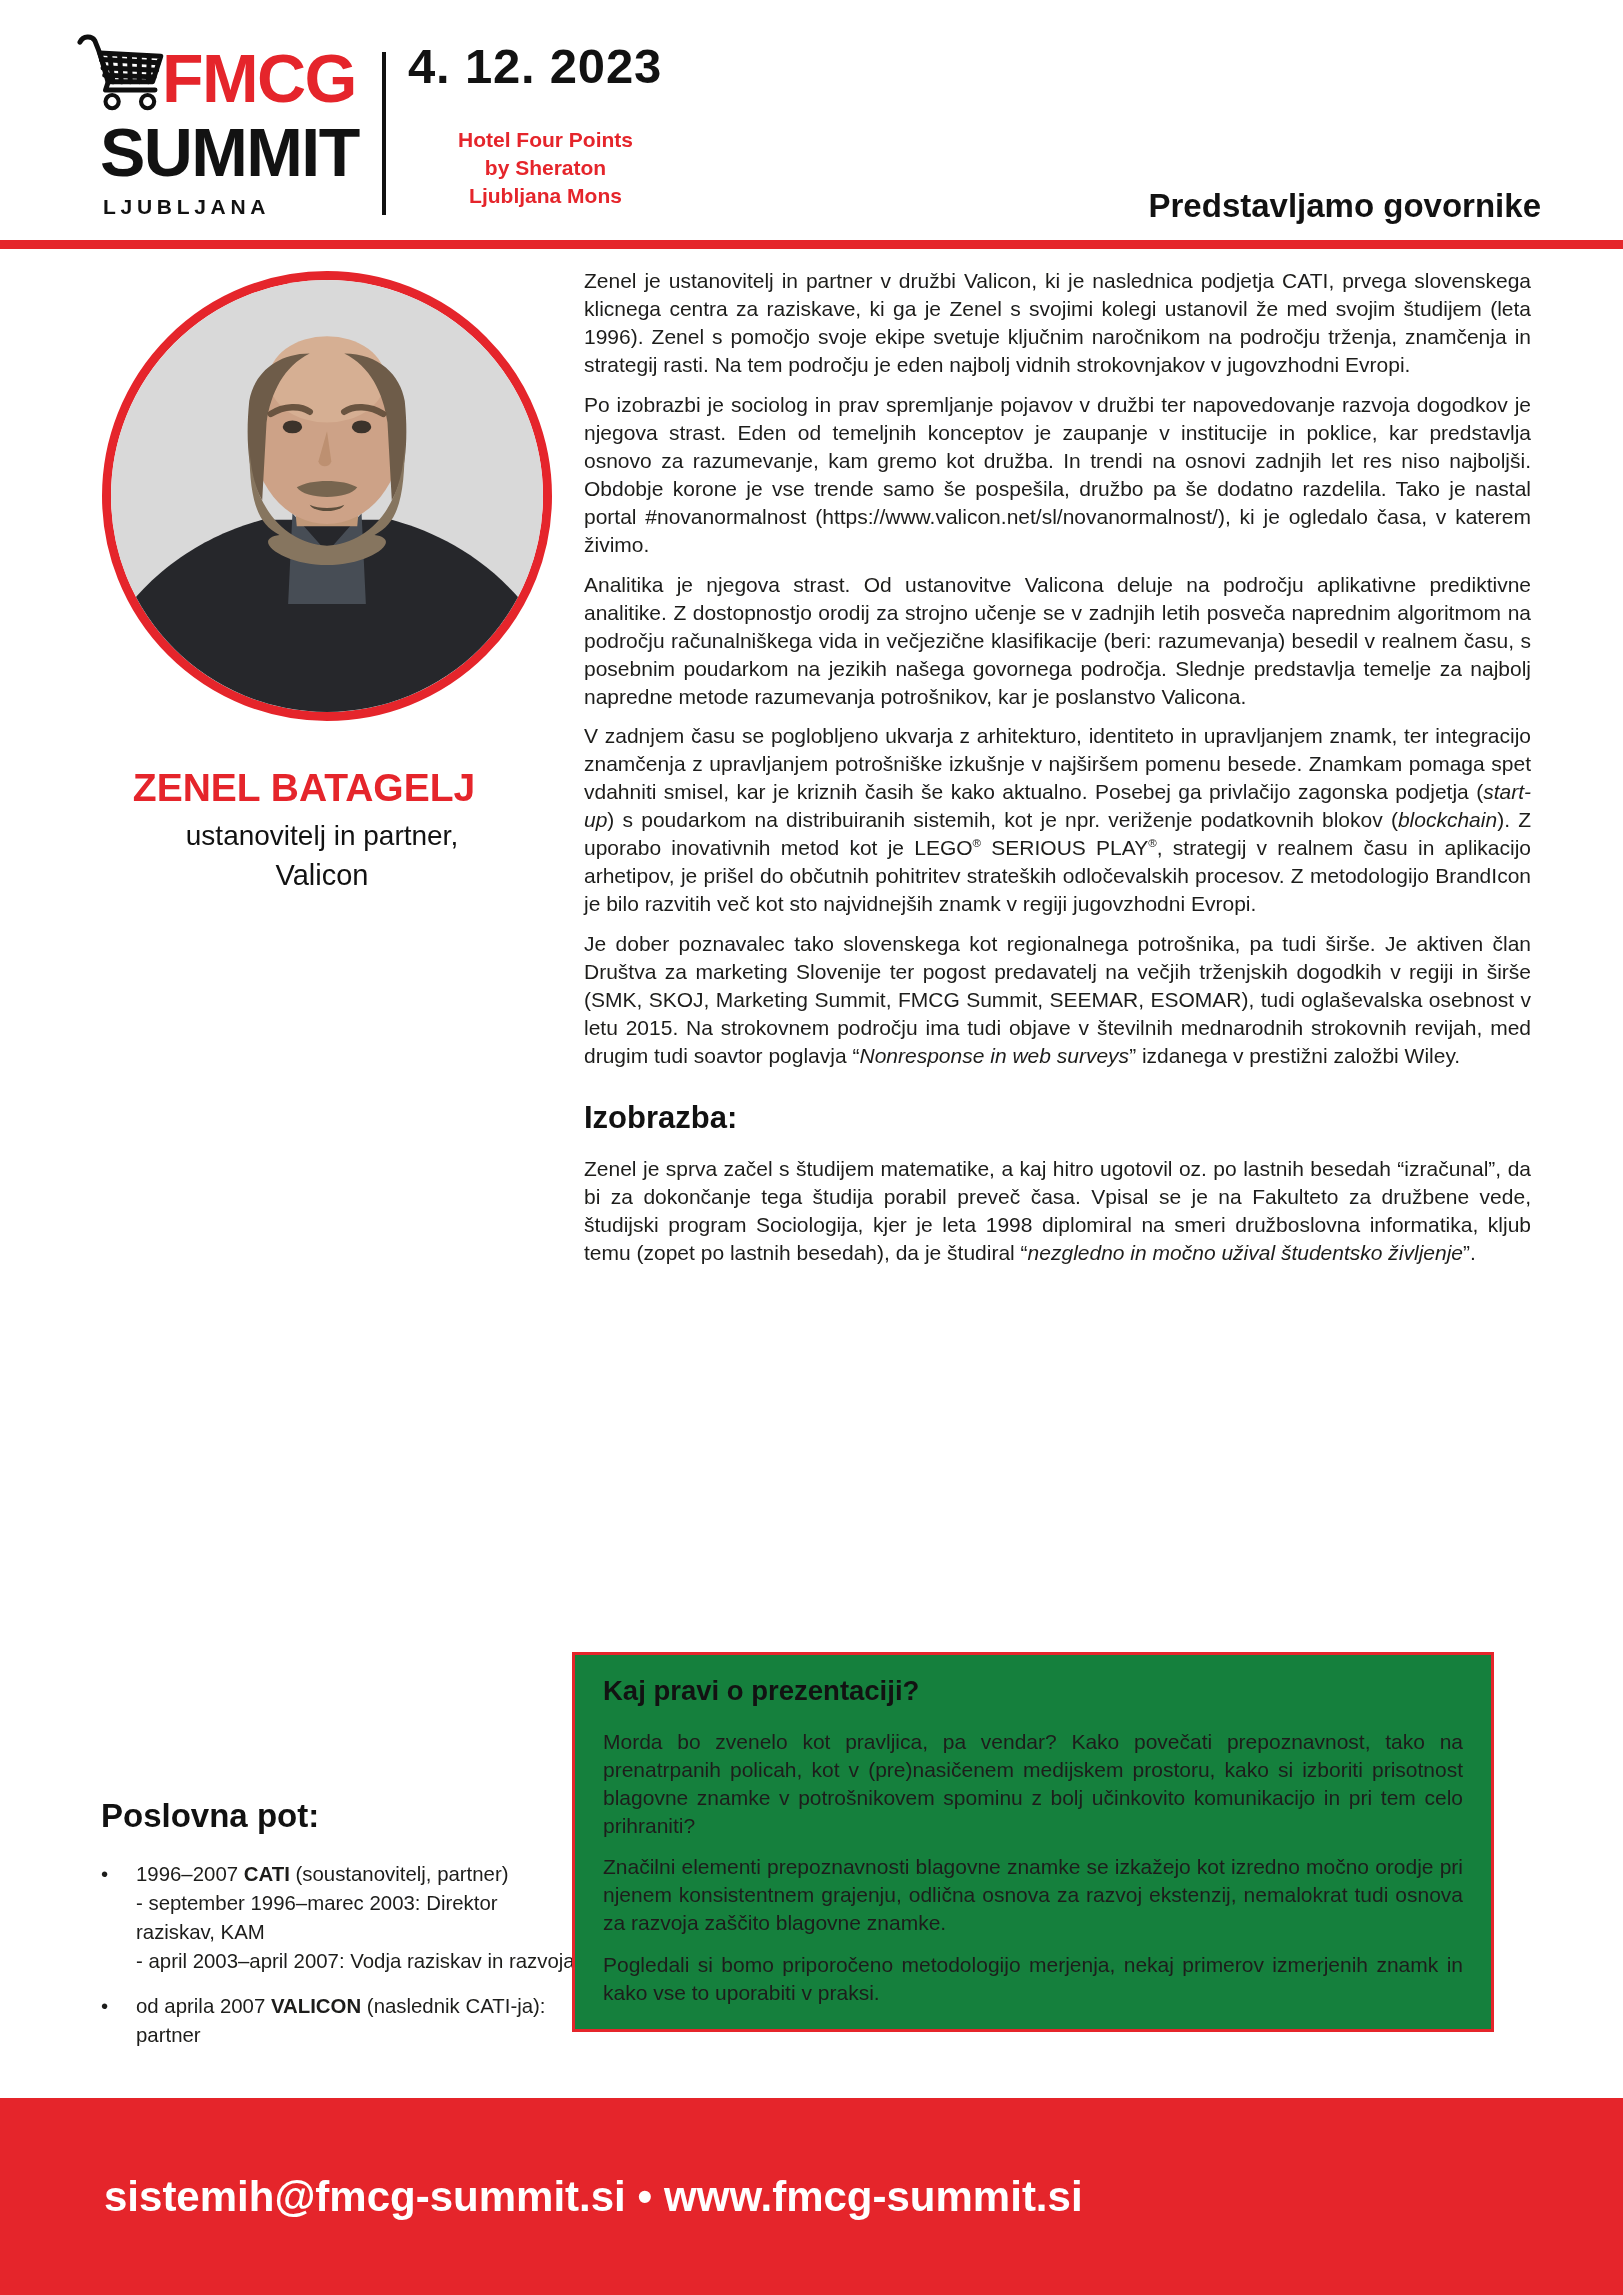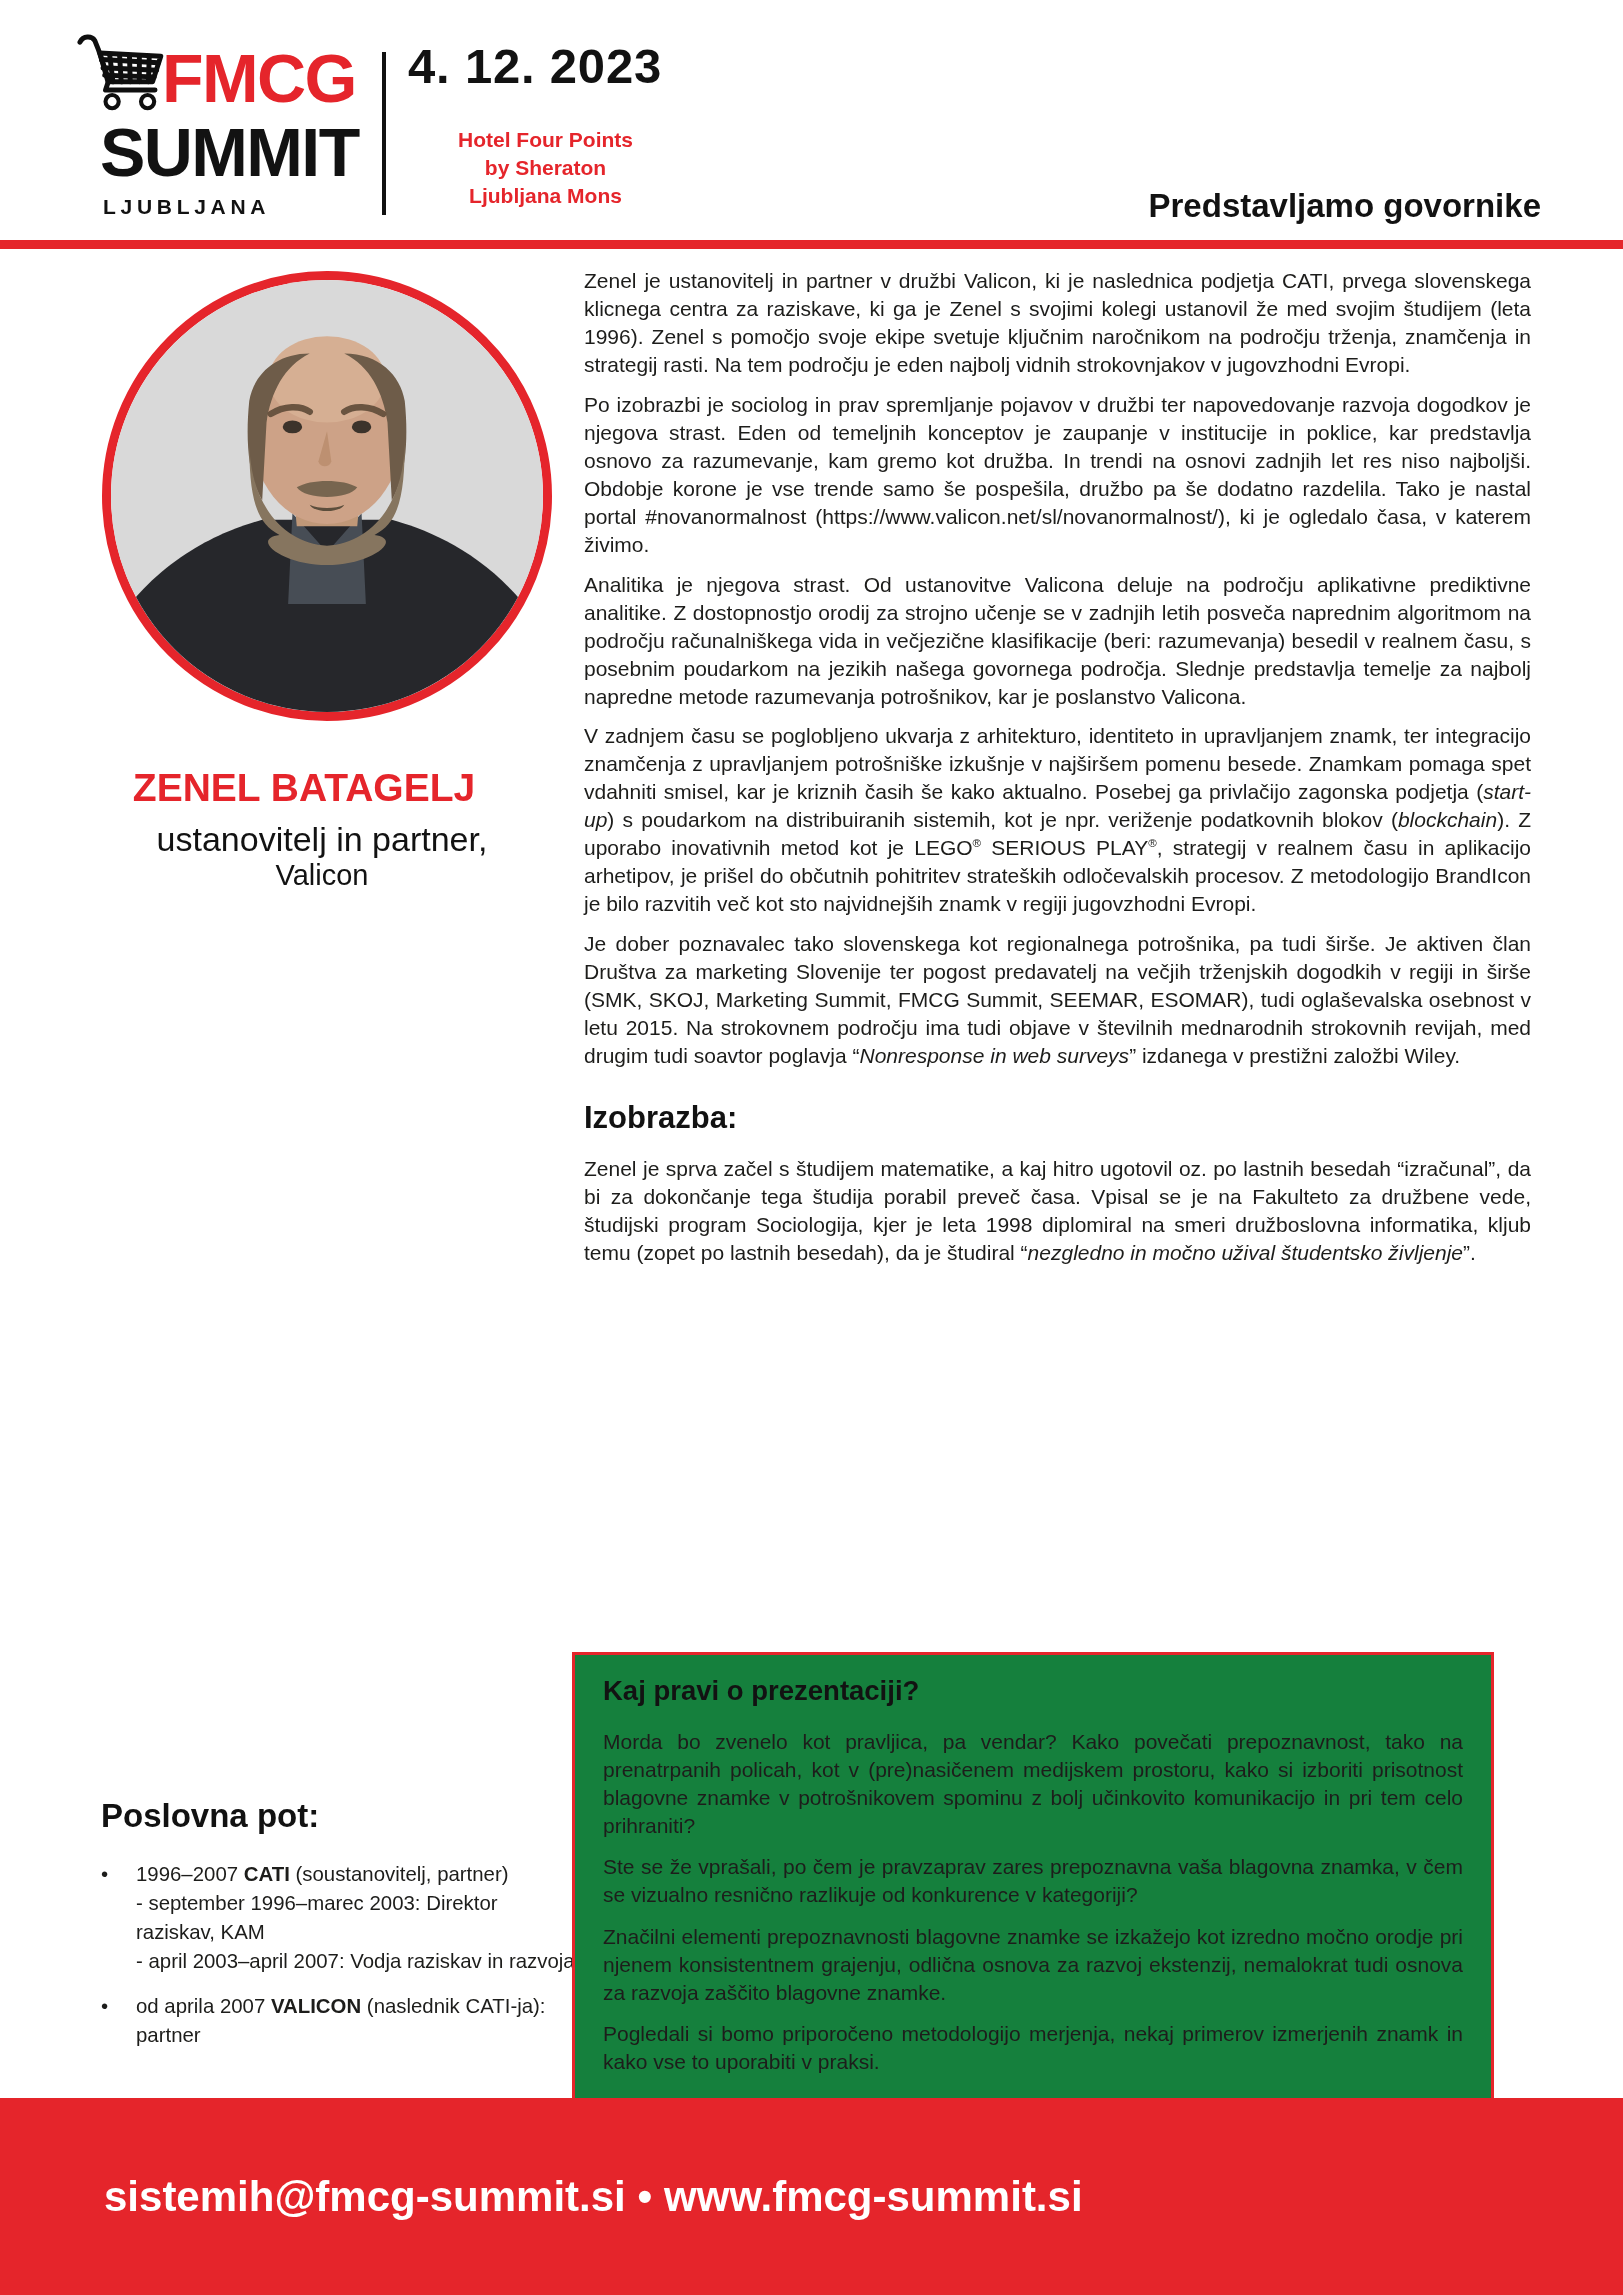--- a/index.html
+++ b/index.html
@@ -22,21 +22,21 @@
   .venue{position:absolute;left:408px;top:126px;width:275px;text-align:center;font-size:21px;font-weight:700;line-height:28px;}
   .tagline{position:absolute;right:82px;top:187px;font-size:33px;font-weight:700;color:#121212;}
   .header-rule{position:absolute;left:0;top:240px;width:100%;height:8.6px;}
 
   
   .photo{
     position:absolute;left:102px;top:271px;width:432px;height:432px;border-radius:50%;
     overflow:hidden;box-sizing:content-box;
   }
   .speaker-name{position:absolute;left:45px;top:766px;width:518px;text-align:center;font-size:39px;font-weight:700;letter-spacing:0px;}
-  .speaker-role{position:absolute;left:63px;top:820px;width:518px;text-align:center;font-size:34px;color:#121212;}
+  .speaker-role{position:absolute;left:63px;top:820px;width:518px;text-align:center;font-size:28px;color:#121212;}
   .speaker-company{position:absolute;left:63px;top:859px;width:518px;text-align:center;font-size:29px;color:#121212;}
 
   .career{position:absolute;left:101px;top:1797px;width:479px;}
   .career-heading{font-size:33px;font-weight:700;margin:0 0 25px 0;color:#121212;}
   .career-item{display:flex;margin:0 0 15.7px 0;}
   .bullet{width:35px;flex:0 0 35px;font-size:20.4px;line-height:29px;}
   .career-text{flex:1;}
   .career-line{font-size:20.4px;line-height:29px;}
 
   
@@ -152,21 +152,20 @@
         <p class="para"><span>Je dober poznavalec tako slovenskega kot regionalnega potrošnika, pa tudi širše. Je aktiven član Društva za marketing Slovenije ter pogost predavatelj na večjih trženjskih dogodkih v regiji in širše (SMK, SKOJ, Marketing Summit, FMCG Summit, SEEMAR, ESOMAR), tudi oglaševalska osebnost v letu 2015. Na strokovnem področju ima tudi objave v številnih mednarodnih strokovnih revijah, med drugim tudi soavtor poglavja “</span><span class="it">Nonresponse in web surveys</span><span>” izdanega v prestižni založbi Wiley.</span></p>
       </div>
     <h2 class="sec-heading">Izobrazba:</h2>
     <p class="para"><span>Zenel je sprva začel s študijem matematike, a kaj hitro ugotovil oz. po lastnih besedah “izračunal”, da bi za dokončanje tega študija porabil preveč časa. Vpisal se je na Fakulteto za družbene vede, študijski program Sociologija, kjer je leta 1998 diplomiral na smeri družboslovna informatika, kljub temu (zopet po lastnih besedah), da je študiral “</span><span class="it">nezgledno in močno užival študentsko življenje</span><span>”.</span></p>
   </div>
 
   <div class="pres-box accent-border" style="border-color: rgb(229, 37, 43);">
     <h2 class="box-heading">Kaj pravi o prezentaciji?</h2>
     <div>
         <p class="box-para">Morda bo zvenelo kot pravljica, pa vendar? Kako povečati prepoznavnost, tako na prenatrpanih policah, kot v (pre)nasičenem medijskem prostoru, kako si izboriti prisotnost blagovne znamke v potrošnikovem spominu z bolj učinkovito komunikacijo in pri tem celo prihraniti?</p>
-        <p class="box-para">Ste se že vprašali, po čem je pravzaprav zares prepoznavna vaša blagovna znamka, v čem se vizualno resnično razlikuje od konkurence v kategoriji?</p>
         <p class="box-para">Značilni elementi prepoznavnosti blagovne znamke se izkažejo kot izredno močno orodje pri njenem konsistentnem grajenju, odlična osnova za razvoj ekstenzij, nemalokrat tudi osnova za razvoja zaščito blagovne znamke.</p>
         <p class="box-para">Pogledali si bomo priporočeno metodologijo merjenja, nekaj primerov izmerjenih znamk in kako vse to uporabiti v praksi.</p>
       </div>
   </div>
 
   <div class="footer accent-bg" style="background: rgb(229, 37, 43);">
     <div class="footer-text">
       <span>sistemih@fmcg-summit.si</span>
       <span>•</span>
       <span>www.fmcg-summit.si</span>

